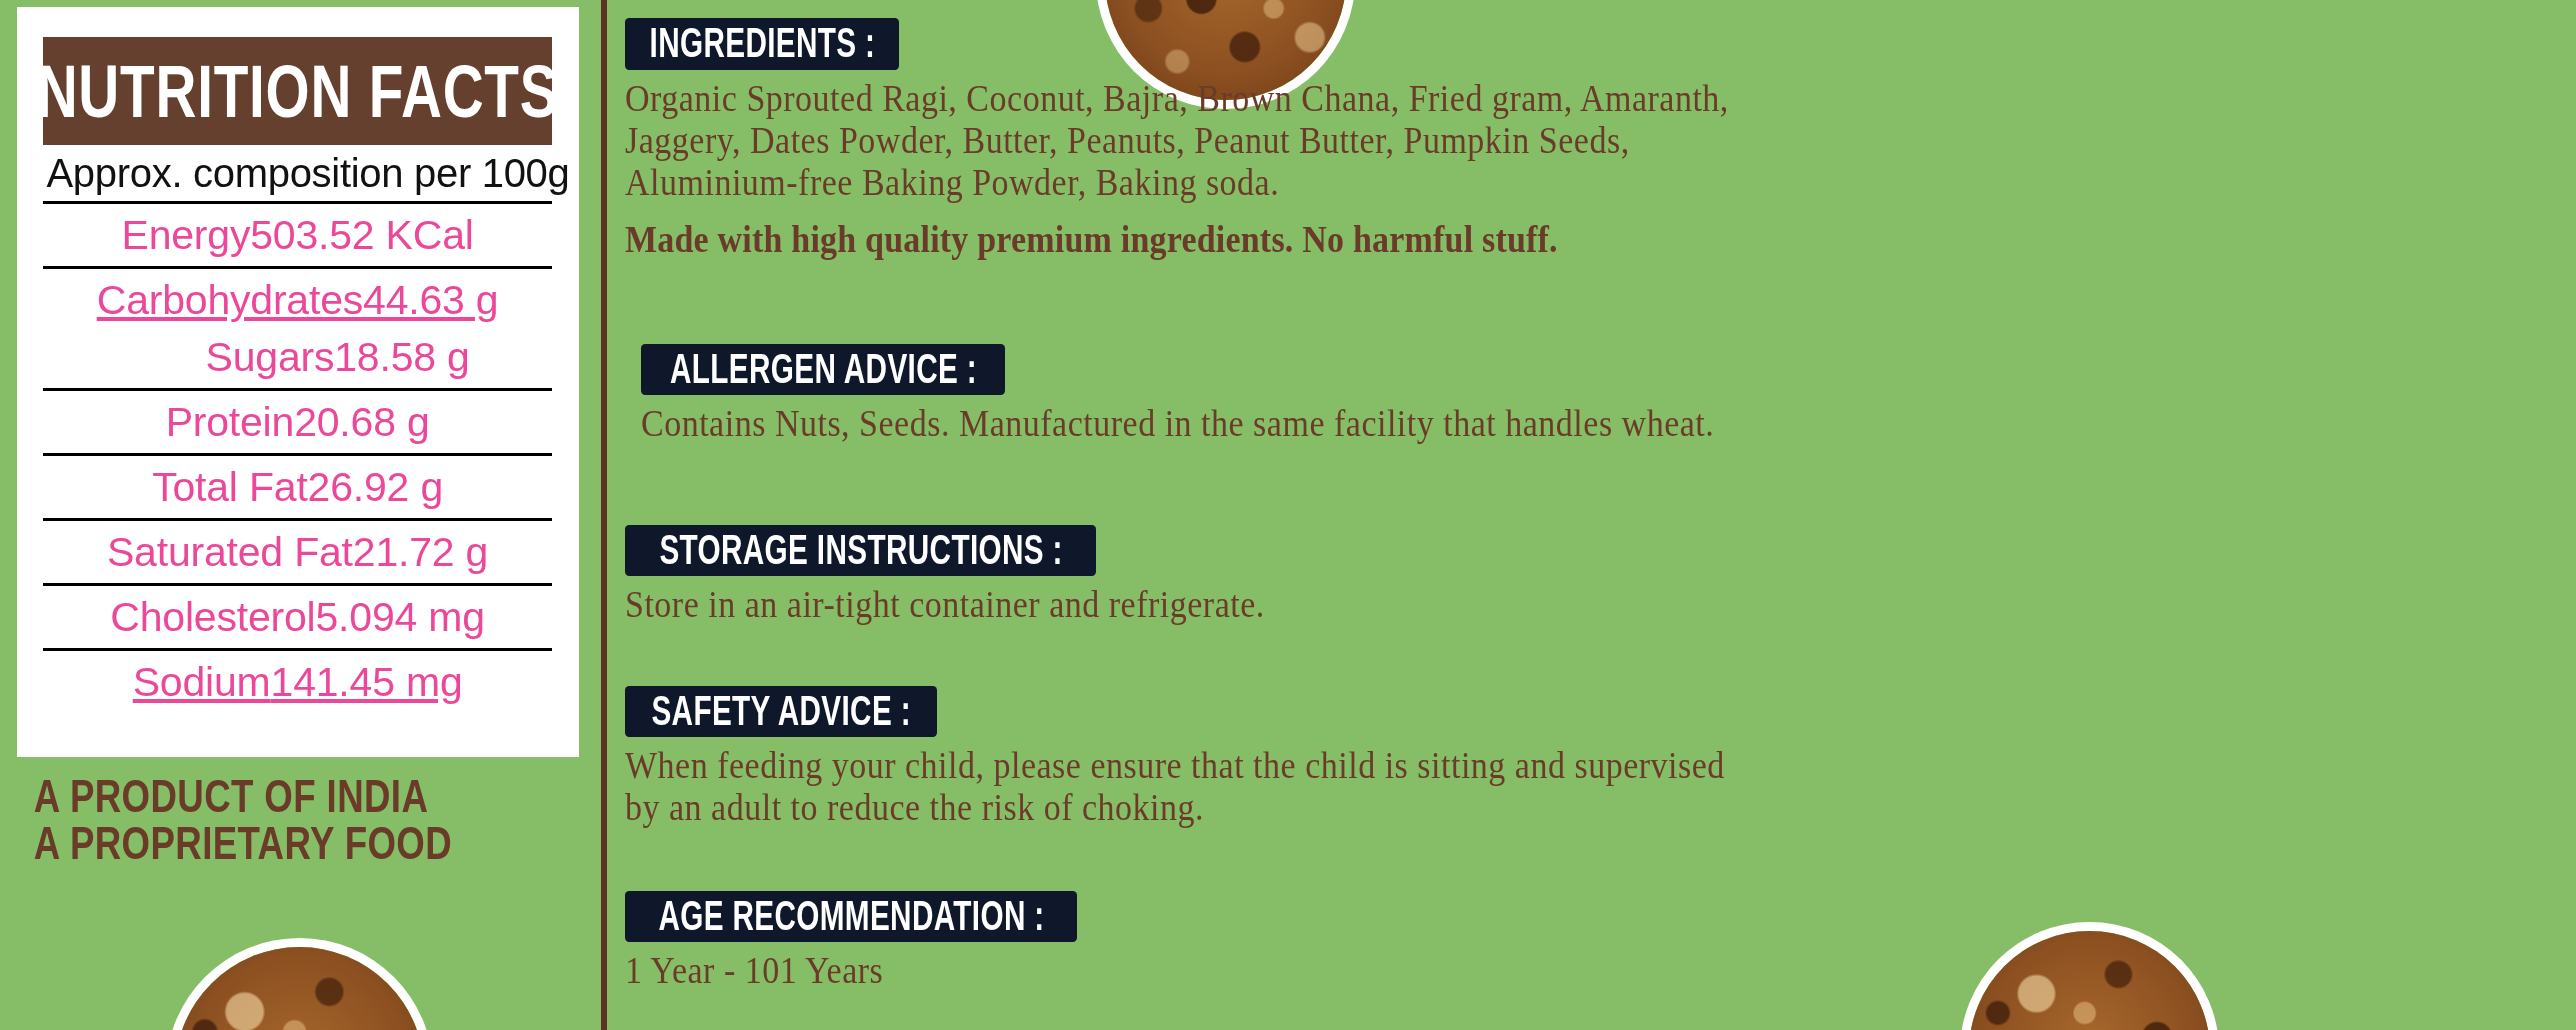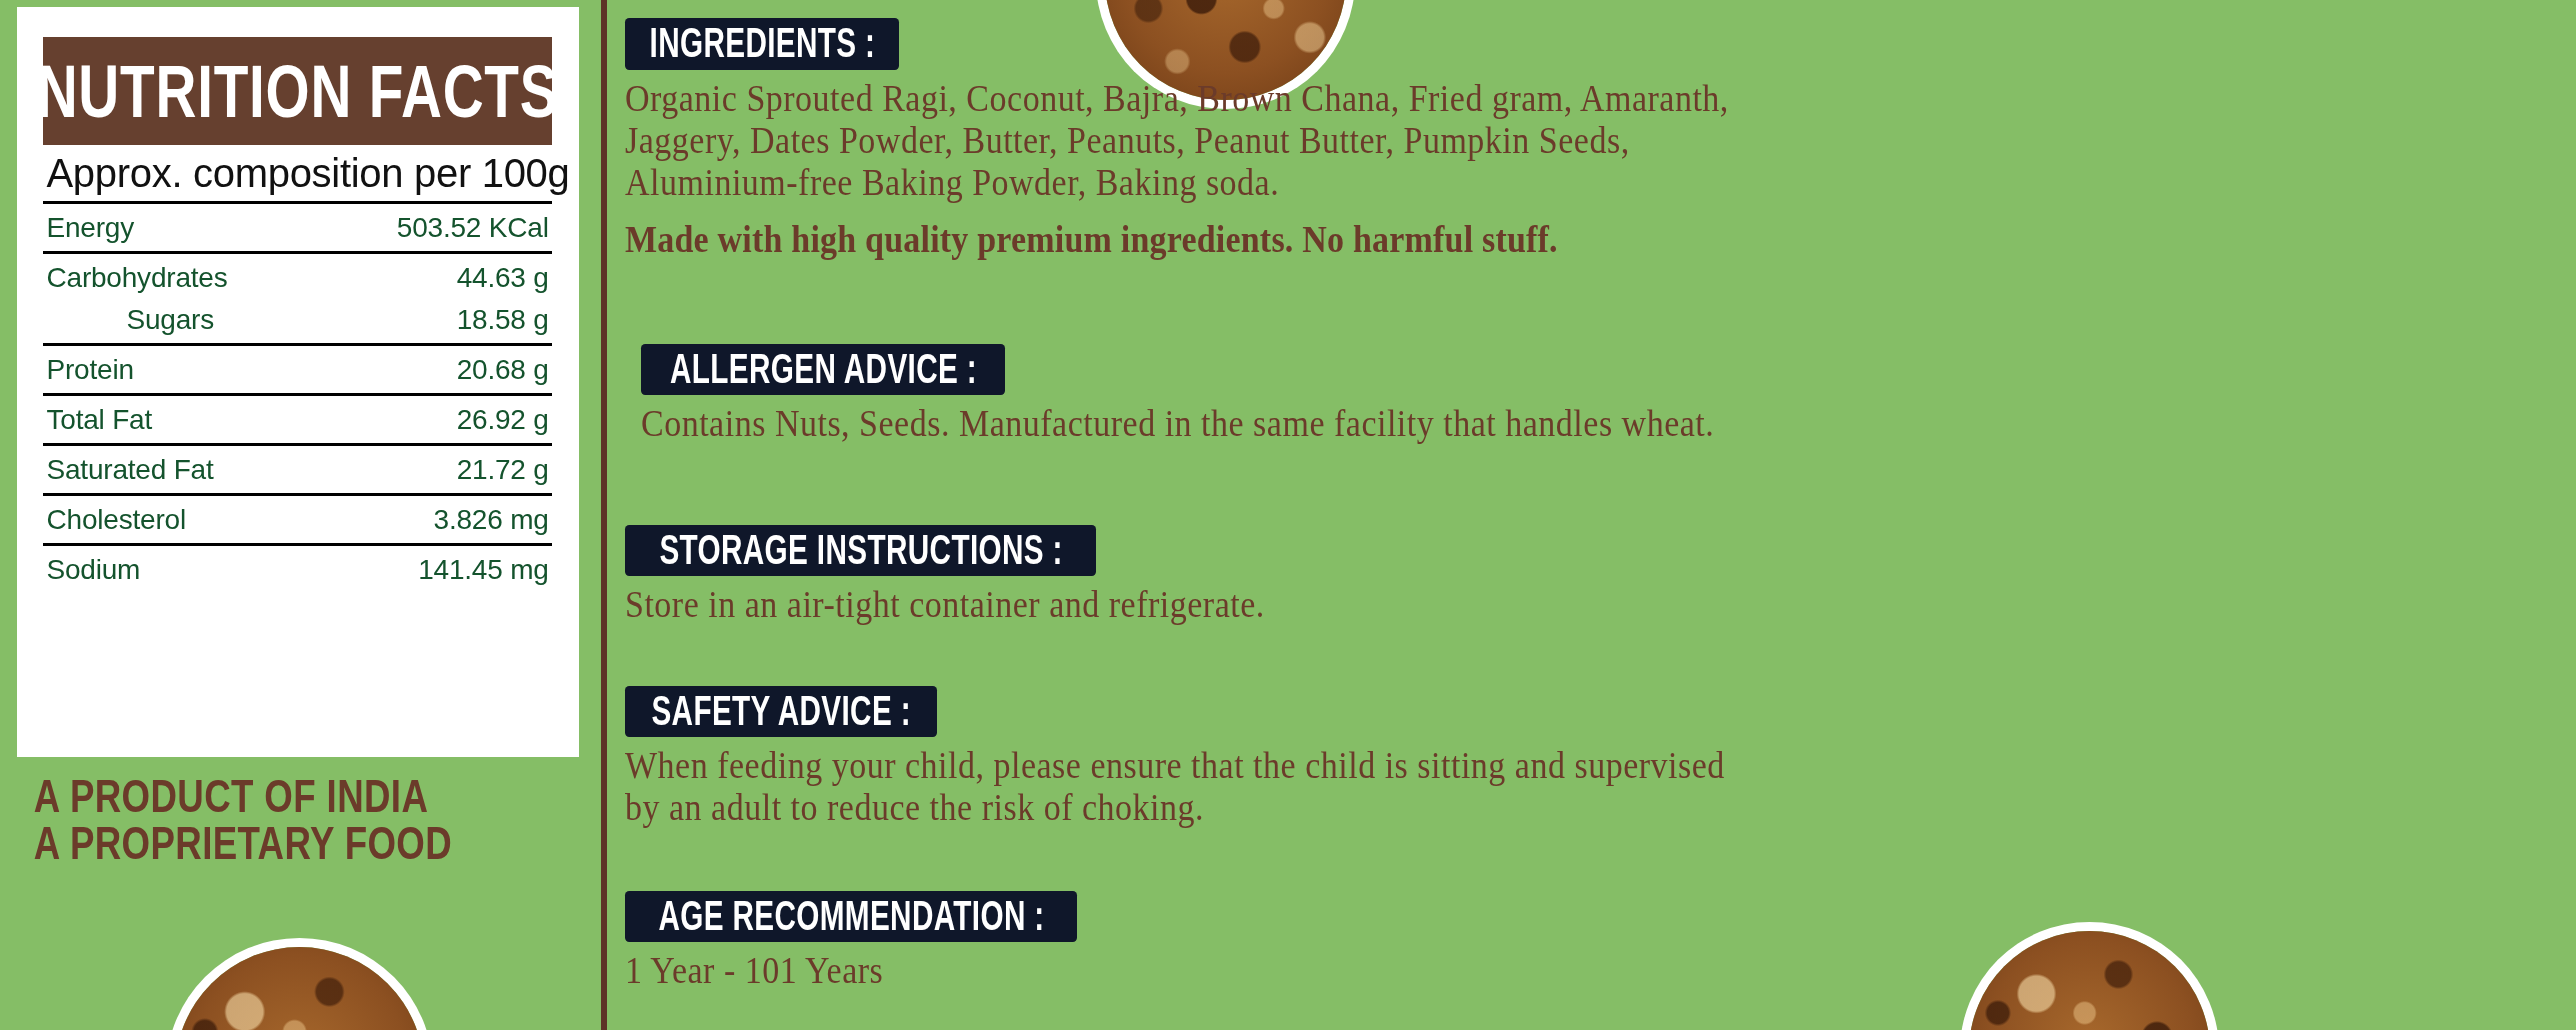--- a/index.html
+++ b/index.html
@@ -72,30 +72,30 @@
   .subhead-row {
     border-bottom: 3.3px solid #000000;
     padding: 6.6px 3.3px 5px 3.3px;
     font-size: 40px;
     color: #111111;
     letter-spacing: -0.3px;
     white-space: nowrap;
   }
   .nut-row {
     display: flex;
-    justify-content: space-between;
+    justify-content: center;
     align-items: baseline;
     border-bottom: 3.3px solid #000000;
     padding: 8.3px 3.3px 6.6px 3.3px;
-    font-size: 28px;
-    color: #14532d;
+    font-size: 41px;
+    color: #ec4899;
     letter-spacing: -0.2px;
     white-space: nowrap;
   }
-  .nut-row.noline { border-bottom: none; padding-bottom: 1.7px; }
+  .nut-row.noline { border-bottom: none; padding-bottom: 1.7px; text-decoration: underline; }
   .nut-row.sub .nut-label {
     padding-left: 80px;
   }
   .nut-label { text-align: left; }
   .nut-value { text-align: right; }
 
   
   #product-origin {
     position: absolute;
     left: 16.6px;
@@ -210,21 +210,21 @@
       <span class="nut-value">26.92 g</span>
     </div>
 
     <div class="nut-row">
       <span class="nut-label">Saturated Fat</span>
       <span class="nut-value">21.72 g</span>
     </div>
 
     <div class="nut-row">
       <span class="nut-label">Cholesterol</span>
-      <span class="nut-value">3.826 mg</span>
+      <span class="nut-value">5.094 mg</span>
     </div>
 
     <div class="nut-row noline">
       <span class="nut-label">Sodium</span>
       <span class="nut-value">141.45 mg</span>
     </div>
 
   </div>
 
   <div id="product-origin">

